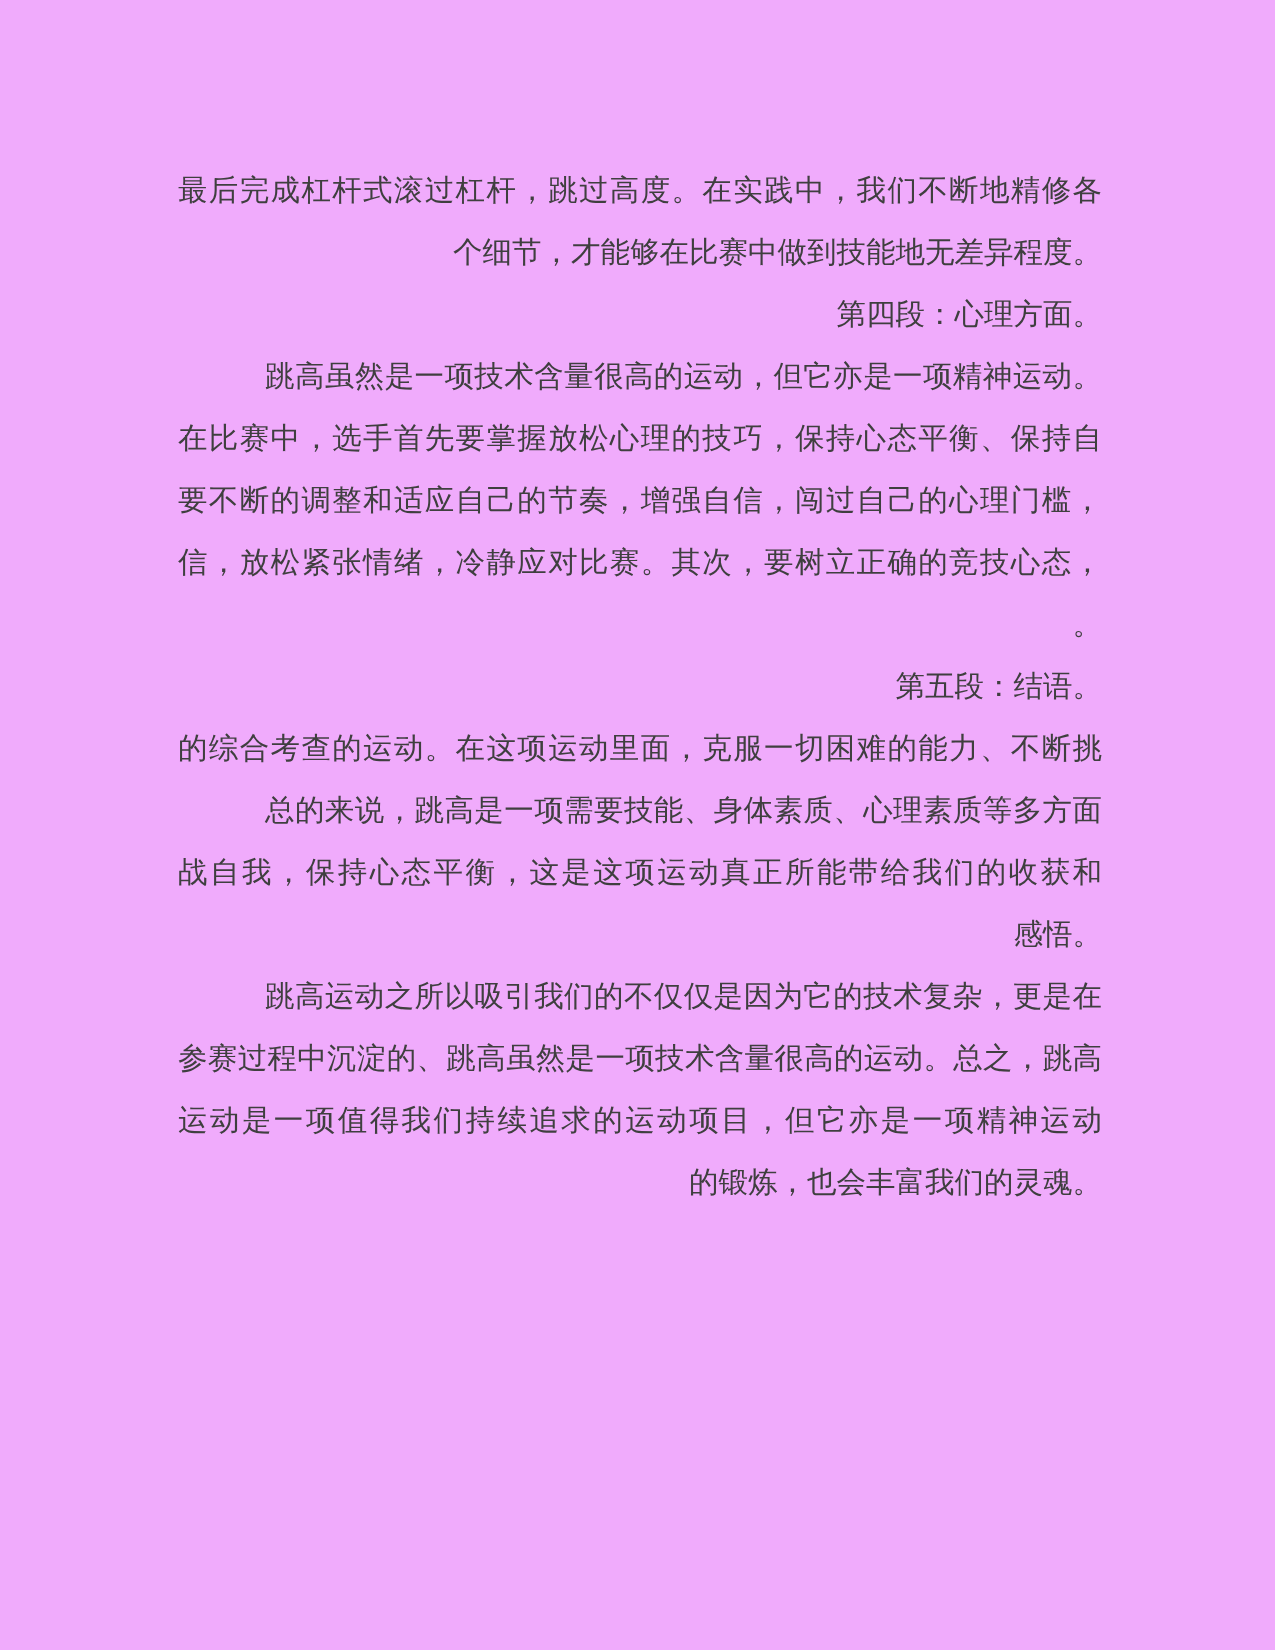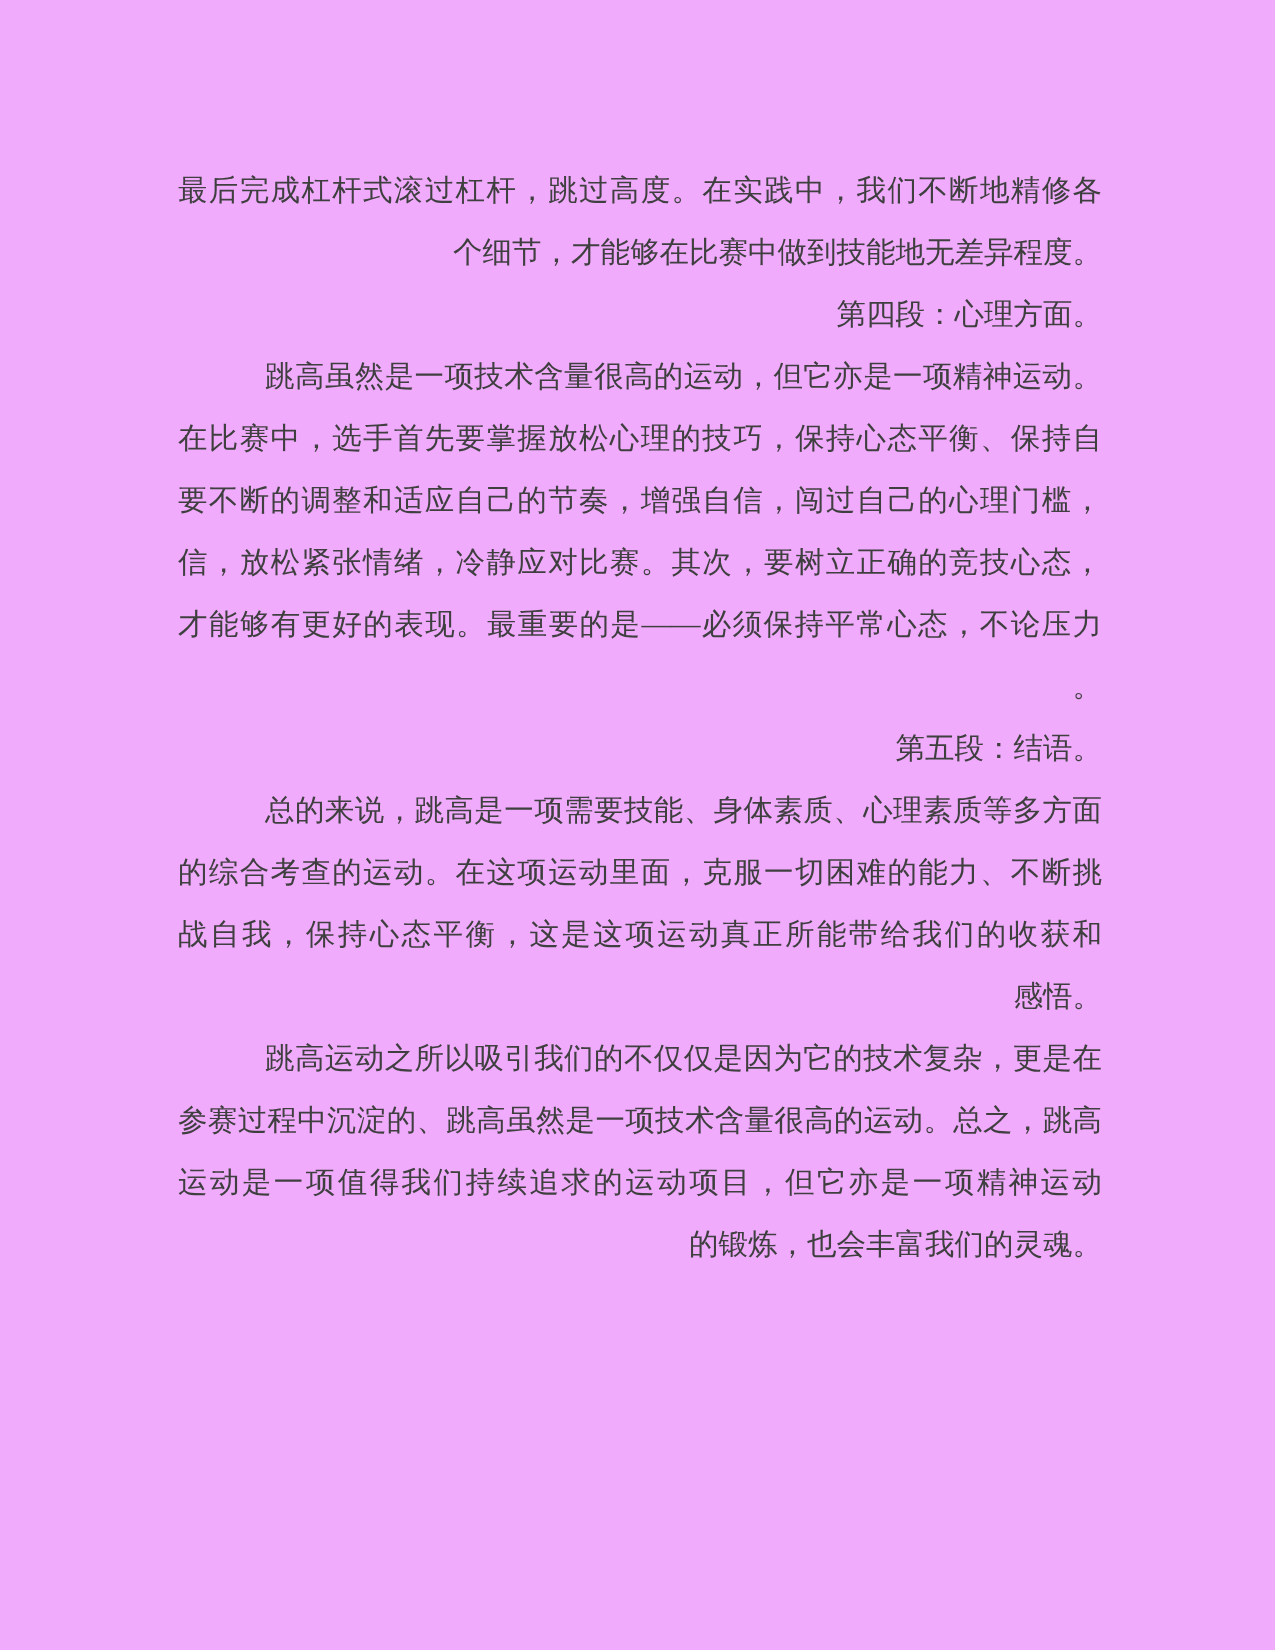--- a/index.html
+++ b/index.html
@@ -45,25 +45,24 @@
 
 <div class="page">
   <div class="textblock">
     <div class="line fill">最后完成杠杆式滚过杠杆，跳过高度。在实践中，我们不断地精修各</div>
     <div class="line">个细节，才能够在比赛中做到技能地无差异程度。</div>
     <div class="line indent">第四段：心理方面。</div>
     <div class="line indent fill">跳高虽然是一项技术含量很高的运动，但它亦是一项精神运动。</div>
     <div class="line fill">在比赛中，选手首先要掌握放松心理的技巧，保持心态平衡、保持自</div>
     <div class="line fill">要不断的调整和适应自己的节奏，增强自信，闯过自己的心理门槛，</div>
     <div class="line fill">信，放松紧张情绪，冷静应对比赛。其次，要树立正确的竞技心态，</div>
-    <div class="line fill">才能够有更好的表现。最重要的是——必须保持平常心态，不论压力</div>
     <div class="line">。</div>
     <div class="line indent">第五段：结语。</div>
+    <div class="line fill">的综合考查的运动。在这项运动里面，克服一切困难的能力、不断挑</div>
     <div class="line indent fill">总的来说，跳高是一项需要技能、身体素质、心理素质等多方面</div>
-    <div class="line fill">的综合考查的运动。在这项运动里面，克服一切困难的能力、不断挑</div>
     <div class="line fill">战自我，保持心态平衡，这是这项运动真正所能带给我们的收获和</div>
     <div class="line">感悟。</div>
     <div class="line indent fill">跳高运动之所以吸引我们的不仅仅是因为它的技术复杂，更是在</div>
     <div class="line fill">参赛过程中沉淀的、跳高虽然是一项技术含量很高的运动。总之，跳高</div>
     <div class="line fill">运动是一项值得我们持续追求的运动项目，但它亦是一项精神运动</div>
     <div class="line">的锻炼，也会丰富我们的灵魂。</div>
   </div>
 </div>
 
 </body></html>

